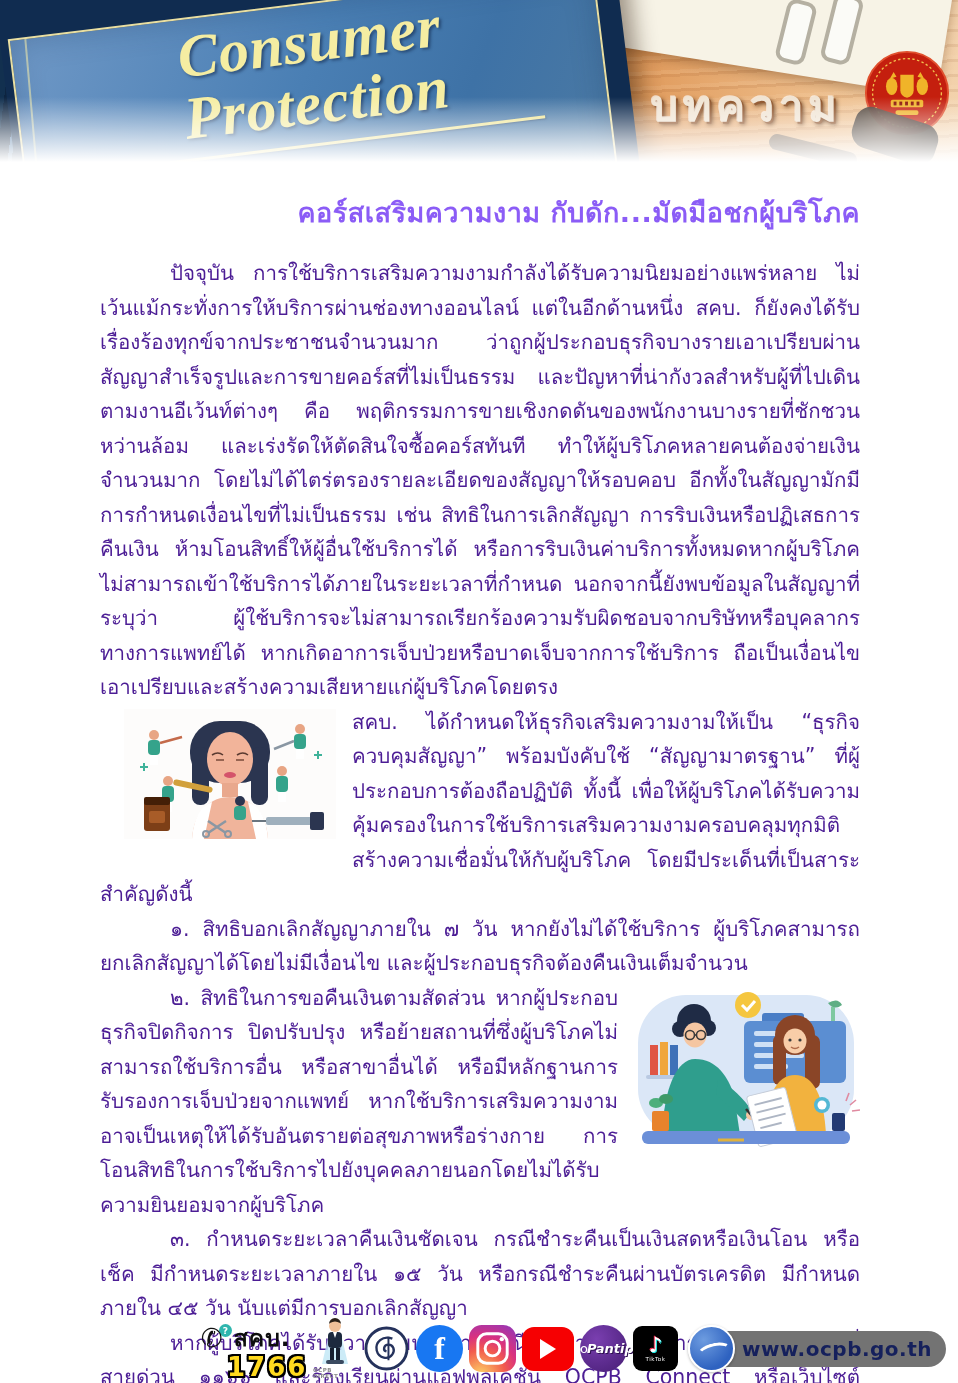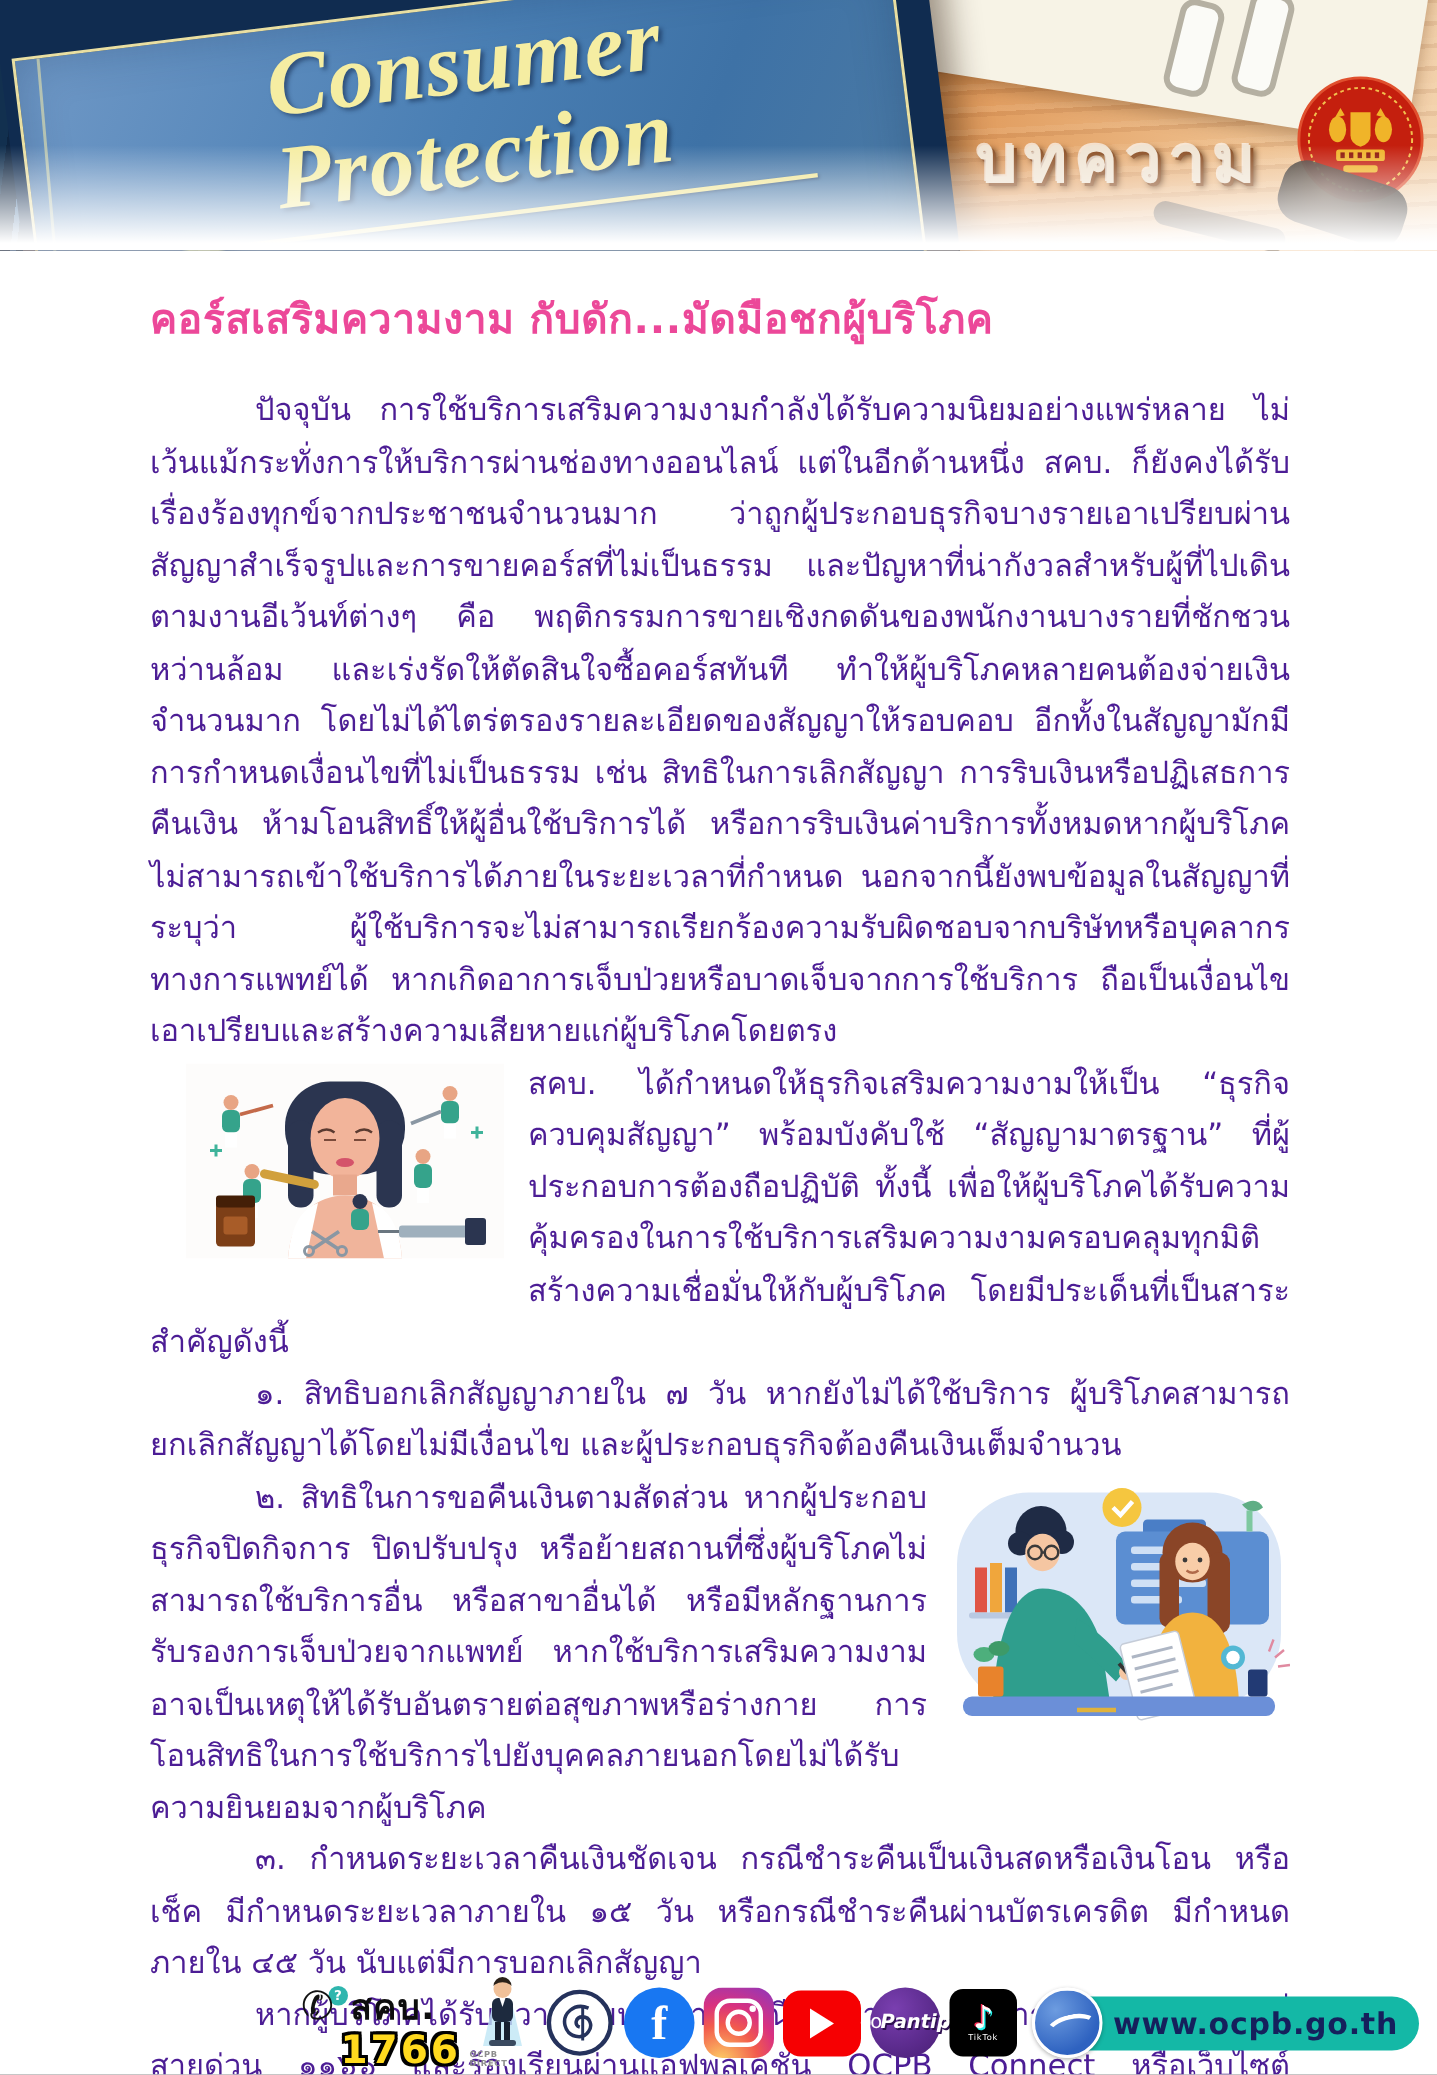--- a/index.html
+++ b/index.html
@@ -38,21 +38,21 @@
   .seal{position:absolute;right:8px;top:50px;width:86px;height:86px}
   .gavel{position:absolute;right:14px;bottom:-12px;width:150px;height:70px;opacity:.92}
   .gavel .head{position:absolute;right:6px;top:6px;width:86px;height:42px;border-radius:16px;
     background:radial-gradient(circle at 35% 35%,#6a5c52,#38302a 60%,#211c18);transform:rotate(18deg)}
   .gavel .handle{position:absolute;right:86px;top:34px;width:90px;height:16px;border-radius:8px;
     background:linear-gradient(#55483e,#2b241f);transform:rotate(14deg);opacity:.8}
   .fade{position:absolute;inset:0;background:linear-gradient(to bottom,rgba(255,255,255,0) 58%,rgba(255,255,255,.55) 79%,#fff 97%)}
 
   
   main{position:relative;padding:24px 98px 0 100px}
-  h1{font-size:27px;font-weight:bold;text-align:left;color:#ec4899;margin-bottom:22px;letter-spacing:.5px}
+  h1{font-size:27px;font-weight:bold;text-align:right;color:#8b5cf6;margin-bottom:22px;letter-spacing:.5px}
   main p{font-size:20.5px;line-height:34.5px;text-align:justify;color:#4c1d95}
   .indent{text-indent:70px}
   .sec1 .img-left{float:left;width:212px;height:130px;margin:4px 16px 6px 24px}
   .sec2 .img-right{float:right;width:228px;height:172px;margin:2px 0 6px 14px}
   .clear{clear:both}
 
   
   footer{position:absolute;left:0;right:0;bottom:4px}
   .social-row{display:flex;justify-content:flex-end;align-items:center;gap:6px;padding-right:12px}
   .hotline{position:relative;width:104px;height:58px;margin-right:2px}
@@ -68,21 +68,21 @@
   .icon-circle{width:47px;height:47px;border-radius:50%;display:flex;align-items:center;justify-content:center}
   .fb{background:#1877f2;color:#fff;font-size:32px;font-weight:bold;font-family:"Liberation Serif",serif}
   .yt{width:52px;height:44px;border-radius:12px;background:#f60002;display:flex;align-items:center;justify-content:center}
   .yt .tri{width:0;height:0;border-left:16px solid #fff;border-top:10px solid transparent;border-bottom:10px solid transparent}
   .pantip{background:radial-gradient(circle at 35% 30%,#7a3fb0,#5d2c8f 55%,#471d73);color:#fff}
   .pantip .glasses{font-size:13px;line-height:1;letter-spacing:-1px}
   .pantip .label{font-size:13px;font-weight:bold;font-style:italic;text-shadow:1px 1px 0 #2e1150}
   .tiktok{width:45px;height:45px;border-radius:9px;background:#000;display:flex;flex-direction:column;align-items:center;justify-content:center;color:#fff}
   .tiktok .note{font-size:21px;line-height:1;text-shadow:1px 1px 0 #25f4ee,-1px -1px 0 #fe2c55}
   .tiktok .label{font-size:5.5px;letter-spacing:.5px}
-  .site{position:relative;margin-left:14px;height:36px;background:#14b8a6;border-radius:20px;
+  .site{position:relative;margin-left:14px;height:36px;background:#737373;border-radius:20px;
     display:flex;align-items:center;padding:0 14px 0 44px}
   .site .ball{position:absolute;left:-10px;top:-6px;width:47px;height:47px;border-radius:50%;
     background:radial-gradient(circle at 32% 30%,#6d9ce0,#2e62c0 70%);border:2px solid #fff;box-shadow:0 1px 3px rgba(0,0,0,.3)}
   .site .ball::after{content:"";position:absolute;left:7px;top:16px;width:30px;height:14px;border:3px solid #fff;
     border-color:#fff transparent transparent transparent;border-radius:60% 60% 0 0;transform:rotate(-12deg)}
   .site .url{font-size:20px;font-weight:bold;color:#15205c;letter-spacing:.5px}
   .org-line{text-align:right;padding:6px 10px 2px 0;font-size:17px;font-weight:bold;color:#151515}
 </style>
 </head>
 <body>

